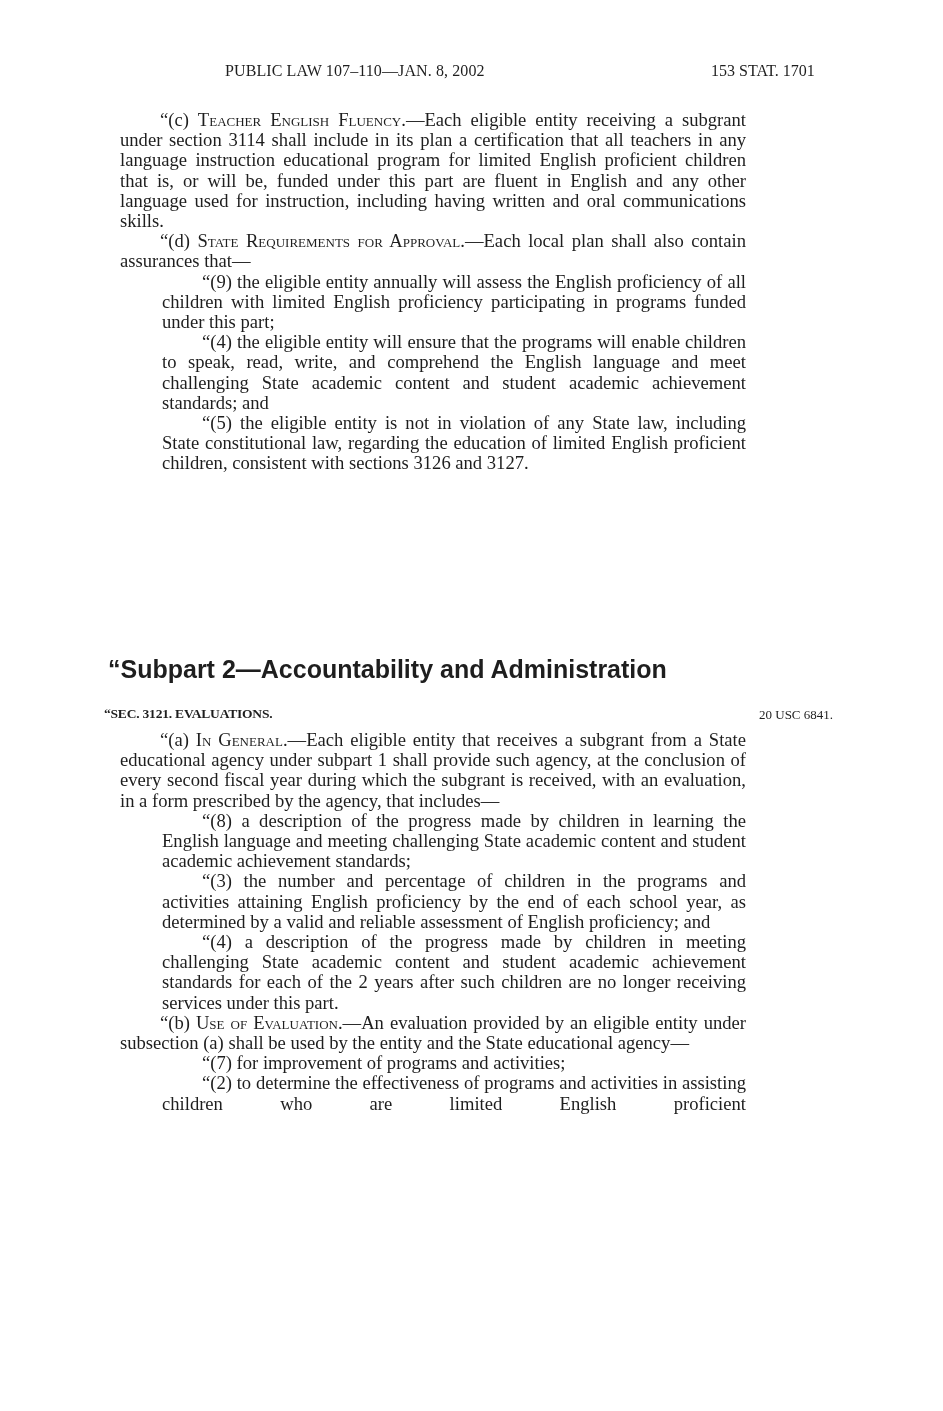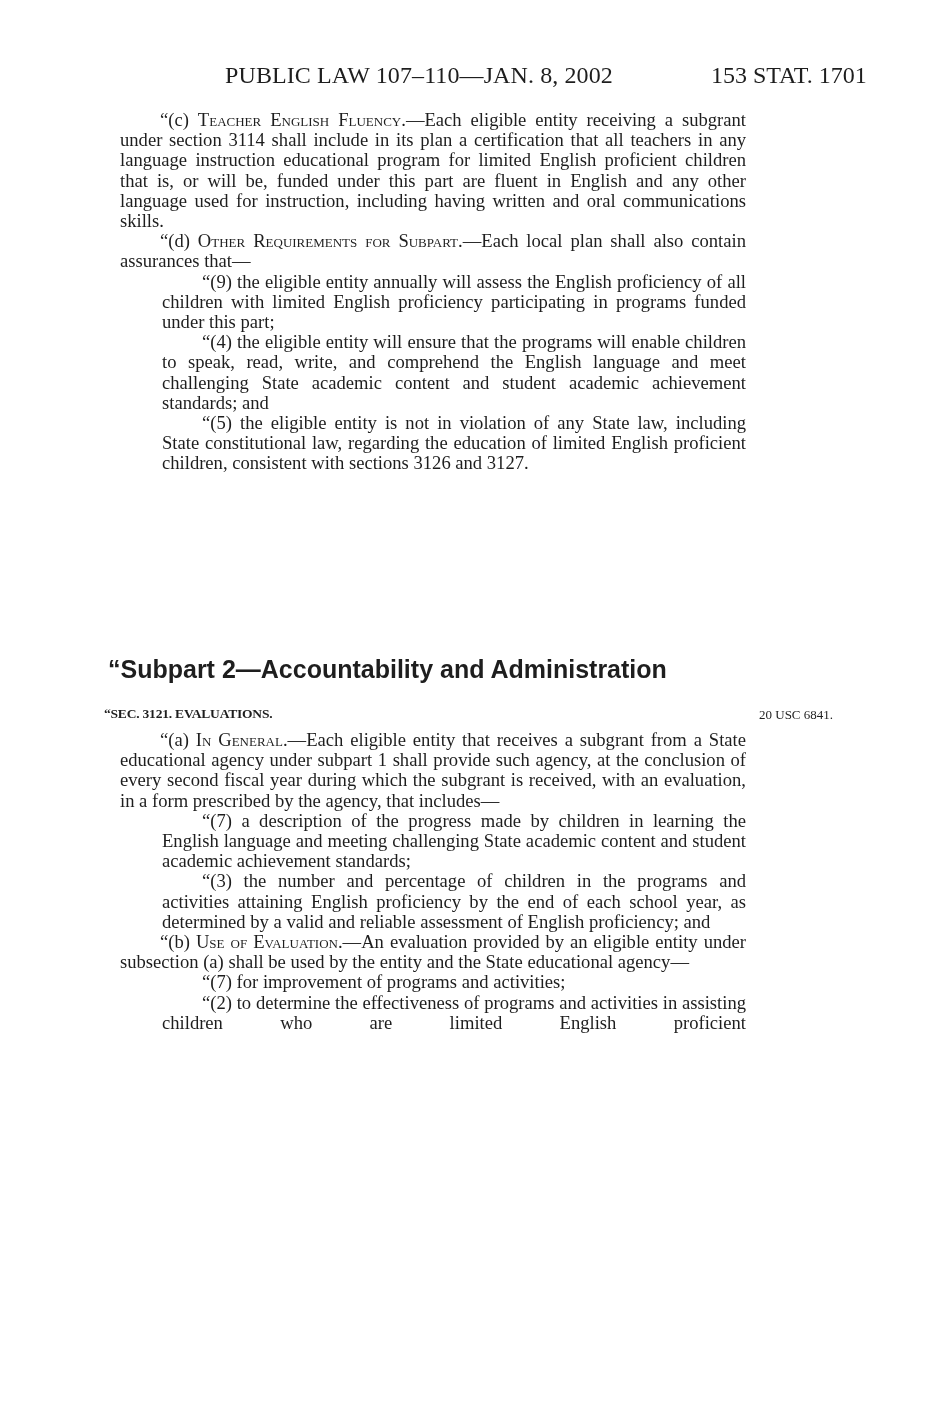--- a/index.html
+++ b/index.html
@@ -3,21 +3,21 @@
 <meta charset="utf-8">
 <style>
   html, body { margin: 0; padding: 0; background: #ffffff; }
   body {
     width: 943px; height: 1411px; position: relative; overflow: hidden;
     font-family: "DejaVu Serif", "Liberation Serif", serif;
     color: #1e1e1e;
   }
   .header {
     position: absolute; top: 60px; left: 0; width: 885px; height: 30px;
-    font-family: "Liberation Serif", serif; font-size: 24px;
+    font-family: "Liberation Serif", serif; font-size: 16px;
   }
   .header .left { position: absolute; left: 225px; top: 2px; letter-spacing: 0.1px; }
   .header .right { position: absolute; left: 711px; top: 2px; }
   .body-text {
     position: absolute; left: 120px; top: 110px; width: 626px;
     font-family: "Liberation Serif", serif; font-size: 18.6px; line-height: 20.2px;
     text-align: justify;
   }
   .p { margin: 0; text-indent: 40px; }
   .p.last { text-align-last: left; }
@@ -40,30 +40,31 @@
 </head>
 <body>
 
 <div class="header">
   <span class="left">PUBLIC LAW 107–110—JAN. 8, 2002</span>
   <span class="right">153 STAT. 1701</span>
 </div>
 
 <div class="body-text">
   <p class="p last"><span>“(c) </span><span class="sc">Teacher English Fluency.</span><span>—Each eligible entity receiving a subgrant under section 3114 shall include in its plan a certification that all teachers in any language instruction educational program for limited English proficient children that is, or will be, funded under this part are fluent in English and any other language used for instruction, including having written and oral communications skills.</span></p>
-  <p class="p last"><span>“(d) </span><span class="sc">Other Requirements for Subpart.</span><span>—Each local plan shall also contain assurances that—</span></p>
+  <p class="p last"><span>“(d) </span><span class="sc">State Requirements for Approval.</span><span>—Each local plan shall also contain assurances that—</span></p>
   <p class="sub last">“(9) the eligible entity annually will assess the English proficiency of all children with limited English proficiency participating in programs funded under this part;</p>
   <p class="sub last">“(4) the eligible entity will ensure that the programs will enable children to speak, read, write, and comprehend the English language and meet challenging State academic content and student academic achievement standards; and</p>
   <p class="sub last">“(5) the eligible entity is not in violation of any State law, including State constitutional law, regarding the education of limited English proficient children, consistent with sections 3126 and 3127.</p>
 </div>
 
 <div class="subpart">“Subpart 2—Accountability and Administration</div>
 <div class="sec">“SEC. 3121. EVALUATIONS.</div>
 <div class="margin-note">20 USC 6841.</div>
 
 <div class="body-text body2">
   <p class="p last"><span>“(a) </span><span class="sc">In General.</span><span>—Each eligible entity that receives a subgrant from a State educational agency under subpart 1 shall provide such agency, at the conclusion of every second fiscal year during which the subgrant is received, with an evaluation, in a form prescribed by the agency, that includes—</span></p>
-  <p class="sub last">“(7) a description of the progress made by children in learning the English language and meeting challenging State academic content and student academic achievement standards;</p>
+  <p class="sub last">“(8) a description of the progress made by children in learning the English language and meeting challenging State academic content and student academic achievement standards;</p>
   <p class="sub last">“(3) the number and percentage of children in the programs and activities attaining English proficiency by the end of each school year, as determined by a valid and reliable assessment of English proficiency; and</p>
+  <p class="sub last">“(4) a description of the progress made by children in meeting challenging State academic content and student academic achievement standards for each of the 2 years after such children are no longer receiving services under this part.</p>
   <p class="p last"><span>“(b) </span><span class="sc">Use of Evaluation.</span><span>—An evaluation provided by an eligible entity under subsection (a) shall be used by the entity and the State educational agency—</span></p>
   <p class="sub last">“(7) for improvement of programs and activities;</p>
   <p class="sub" style="text-align-last: justify;">“(2) to determine the effectiveness of programs and activities in assisting children who are limited English proficient</p>
 </div>
 
 </body></html>

